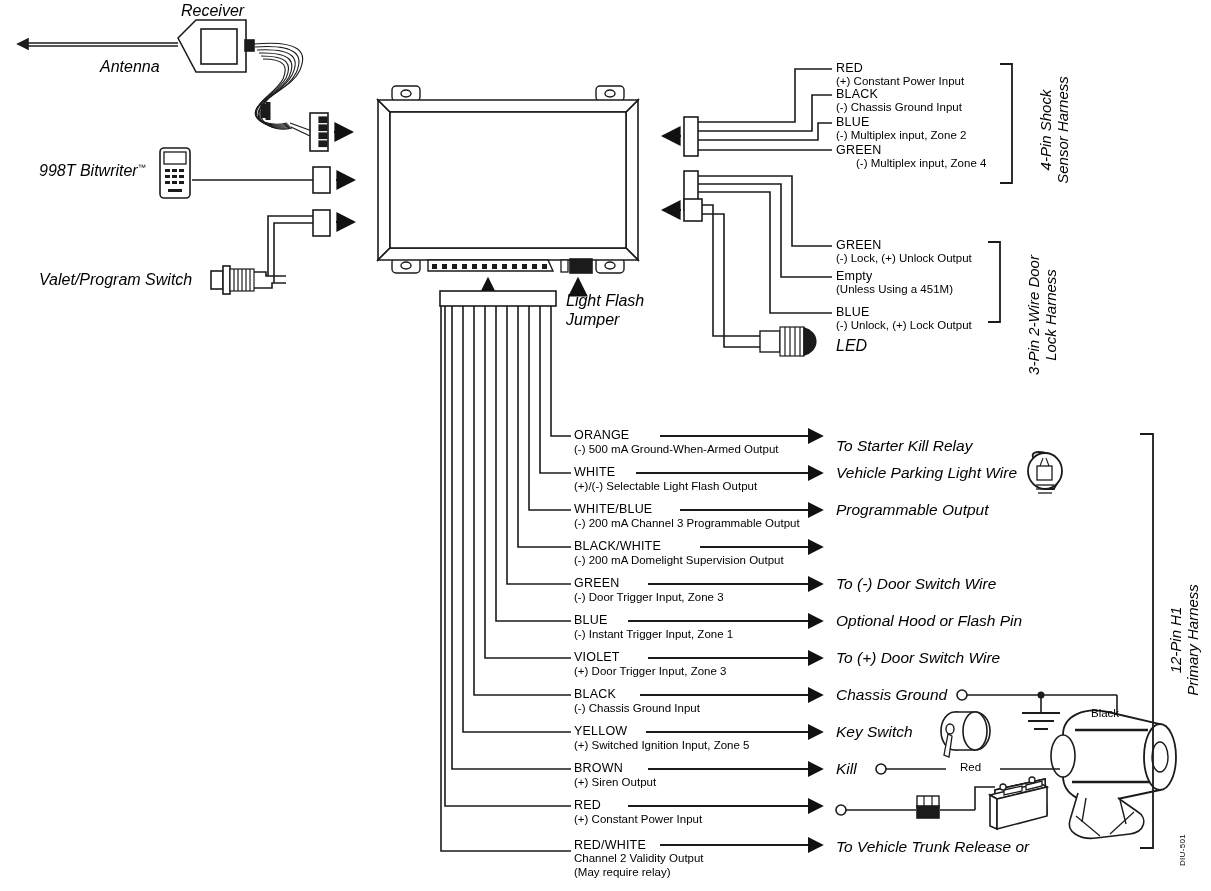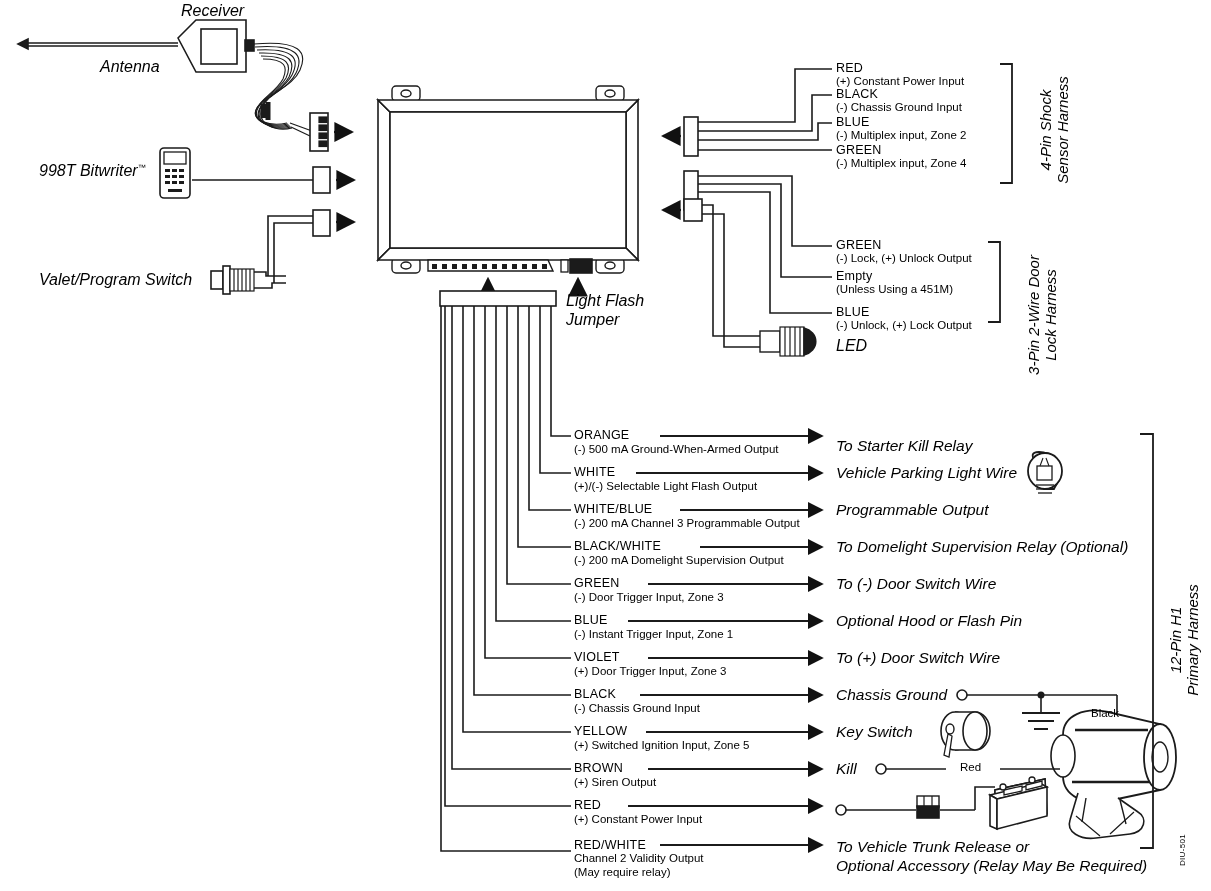--- a/index.html
+++ b/index.html
@@ -323,21 +323,21 @@
 <div class="lbl small" style="left:1091px;top:707px;">Black</div>
 <div class="lbl small" style="left:960px;top:761px;">Red</div>
 
 <div class="lbl wname" style="left:836px;top:61px;">RED</div>
 <div class="lbl wdesc" style="left:836px;top:75px;">(+) Constant Power Input</div>
 <div class="lbl wname" style="left:836px;top:87px;">BLACK</div>
 <div class="lbl wdesc" style="left:836px;top:101px;">(-) Chassis Ground Input</div>
 <div class="lbl wname" style="left:836px;top:115px;">BLUE</div>
 <div class="lbl wdesc" style="left:836px;top:129px;">(-) Multiplex input, Zone 2</div>
 <div class="lbl wname" style="left:836px;top:143px;">GREEN</div>
-<div class="lbl wdesc" style="left:836px;top:157px;">(-) Multiplex input, Zone 4</div>
+<div class="lbl wdesc" style="left:856px;top:157px;">(-) Multiplex input, Zone 4</div>
 
 <div class="lbl harness rot90" style="left:1038px;top:60px;width:140px;transform:rotate(-90deg) translate(-140px,0);">
   <span>4-Pin Shock</span><br>
   <span>Sensor Harness</span>
 </div>
 
 <div class="lbl wname" style="left:836px;top:238px;">GREEN</div>
 <div class="lbl wdesc" style="left:836px;top:252px;">(-) Lock, (+) Unlock Output</div>
 <div class="lbl wname" style="left:836px;top:269px;">Empty</div>
 <div class="lbl wdesc" style="left:836px;top:283px;">(Unless Using a 451M)</div>
@@ -356,21 +356,20 @@
 <div class="lbl wname" style="left:574px;top:465px;">WHITE</div>
 <div class="lbl wdesc" style="left:574px;top:480px;">(+)/(-) Selectable Light Flash Output</div>
 <div class="lbl dest" style="left:836px;top:464px;">Vehicle Parking Light Wire</div>
 
 <div class="lbl wname" style="left:574px;top:502px;">WHITE/BLUE</div>
 <div class="lbl wdesc" style="left:574px;top:517px;">(-) 200 mA Channel 3 Programmable Output</div>
 <div class="lbl dest" style="left:836px;top:501px;">Programmable Output</div>
 
 <div class="lbl wname" style="left:574px;top:539px;">BLACK/WHITE</div>
 <div class="lbl wdesc" style="left:574px;top:554px;">(-) 200 mA Domelight Supervision Output</div>
-<div class="lbl dest" style="left:836px;top:538px;">To Domelight Supervision Relay (Optional)</div>
 
 <div class="lbl wname" style="left:574px;top:576px;">GREEN</div>
 <div class="lbl wdesc" style="left:574px;top:591px;">(-) Door Trigger Input, Zone 3</div>
 <div class="lbl dest" style="left:836px;top:575px;">To (-) Door Switch Wire</div>
 
 <div class="lbl wname" style="left:574px;top:613px;">BLUE</div>
 <div class="lbl wdesc" style="left:574px;top:628px;">(-) Instant Trigger Input, Zone 1</div>
 <div class="lbl dest" style="left:836px;top:612px;">Optional Hood or Flash Pin</div>
 
 <div class="lbl wname" style="left:574px;top:650px;">VIOLET</div>
@@ -389,21 +388,20 @@
 <div class="lbl wdesc" style="left:574px;top:776px;">(+) Siren Output</div>
 <div class="lbl dest" style="left:836px;top:760px;">Kill</div>
 
 <div class="lbl wname" style="left:574px;top:798px;">RED</div>
 <div class="lbl wdesc" style="left:574px;top:813px;">(+) Constant Power Input</div>
 
 <div class="lbl wname" style="left:574px;top:838px;">RED/WHITE</div>
 <div class="lbl wdesc" style="left:574px;top:852px;">Channel 2 Validity Output</div>
 <div class="lbl wdesc" style="left:574px;top:866px;">(May require relay)</div>
 <div class="lbl dest" style="left:836px;top:838px;">To Vehicle Trunk Release or</div>
-<div class="lbl dest" style="left:836px;top:857px;">Optional Accessory (Relay May Be Required)</div>
 
 <div class="lbl harness rot90" style="left:1168px;top:560px;width:160px;transform:rotate(-90deg) translate(-160px,0);">
   <span>12-Pin H1</span><br>
   <span>Primary Harness</span>
 </div>
 
 <div class="lbl rot90" style="left:1178px;top:820px;font-size:8px;letter-spacing:.3px;width:46px;transform:rotate(-90deg) translate(-46px,0);">DIU-501</div>
 
 </div>
 

